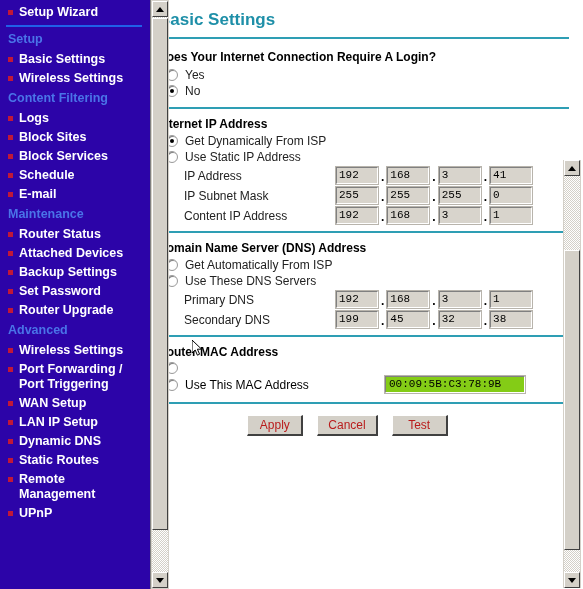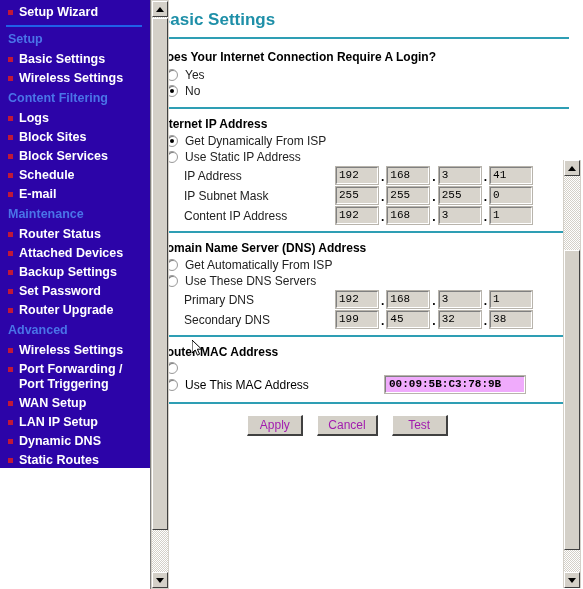--- a/index.html
+++ b/index.html
@@ -18,21 +18,21 @@
     position: relative;
     width: 583px;
     height: 589px;
     display: flex;
     background: #ffffff;
   }
 
   
   .sidebar {
     width: 150px;
-    height: 468px;
+    height: 589px;
     background: #2C04A8;
     position: relative;
     overflow: hidden;
     flex: 0 0 150px;
   }
   .nav {
     padding: 0;
     margin: 0;
   }
   .nav-link {
@@ -240,33 +240,32 @@
     font-weight: bold;
     color: #000;
     margin: 0 3px 0 0;
     line-height: 10px;
     align-self: flex-end;
     padding-bottom: 2px;
   }
   .mac-input {
     width: 140px;
     height: 17px;
-    background: #f0abfc;
+    background: #84cc16;
     border-top: 1px solid #808080;
     border-left: 1px solid #808080;
     border-right: 1px solid #ffffff;
     border-bottom: 1px solid #ffffff;
     outline: 1px solid #b8b4ac;
     box-sizing: border-box;
     font-family: "Liberation Mono", monospace;
     font-size: 11px;
     color: #000;
     padding: 0 3px;
     line-height: 15px;
-    font-weight: bold;
   }
   .mac-row {
     display: flex;
     align-items: center;
     margin: 2px 0 2px 10px;
     font-size: 12px;
   }
   .mac-row .rtxt { margin-left: 7px; width: 200px; }
 
   .btn-row {
@@ -280,21 +279,21 @@
     min-width: 56px;
     height: 21px;
     background: #d4d0c8;
     border-top: 1px solid #ffffff;
     border-left: 1px solid #ffffff;
     border-right: 2px solid #404040;
     border-bottom: 2px solid #404040;
     box-sizing: border-box;
     font-family: "Liberation Sans", sans-serif;
     font-size: 12px;
-    color: #a21caf;
+    color: #b91c1c;
     cursor: pointer;
     padding: 0 10px;
     line-height: 18px;
     text-align: center;
   }
 
   
   .scroll-right {
     position: absolute;
     top: 160px;

